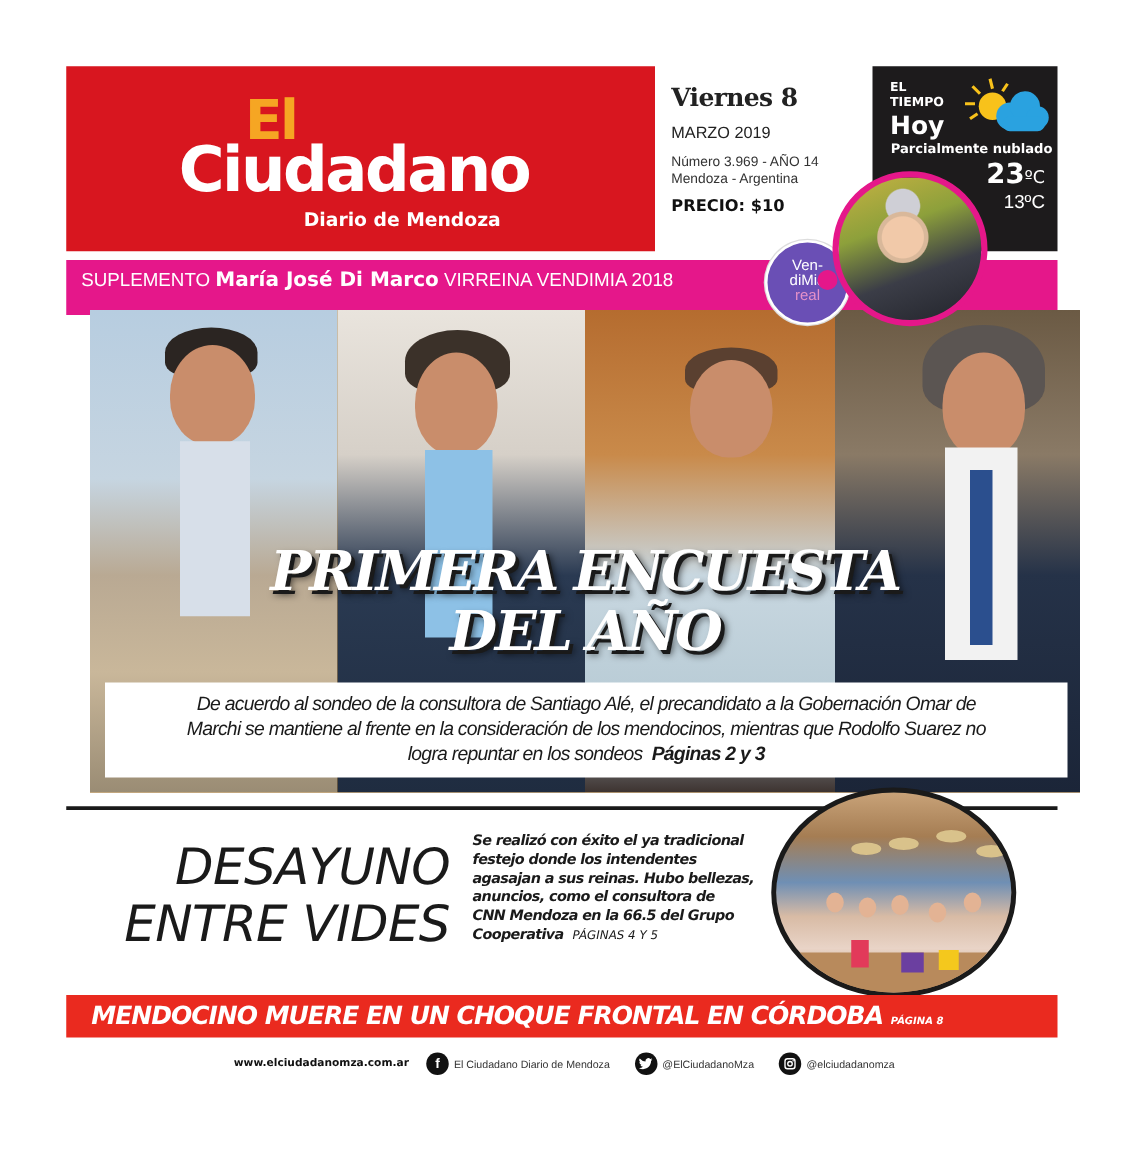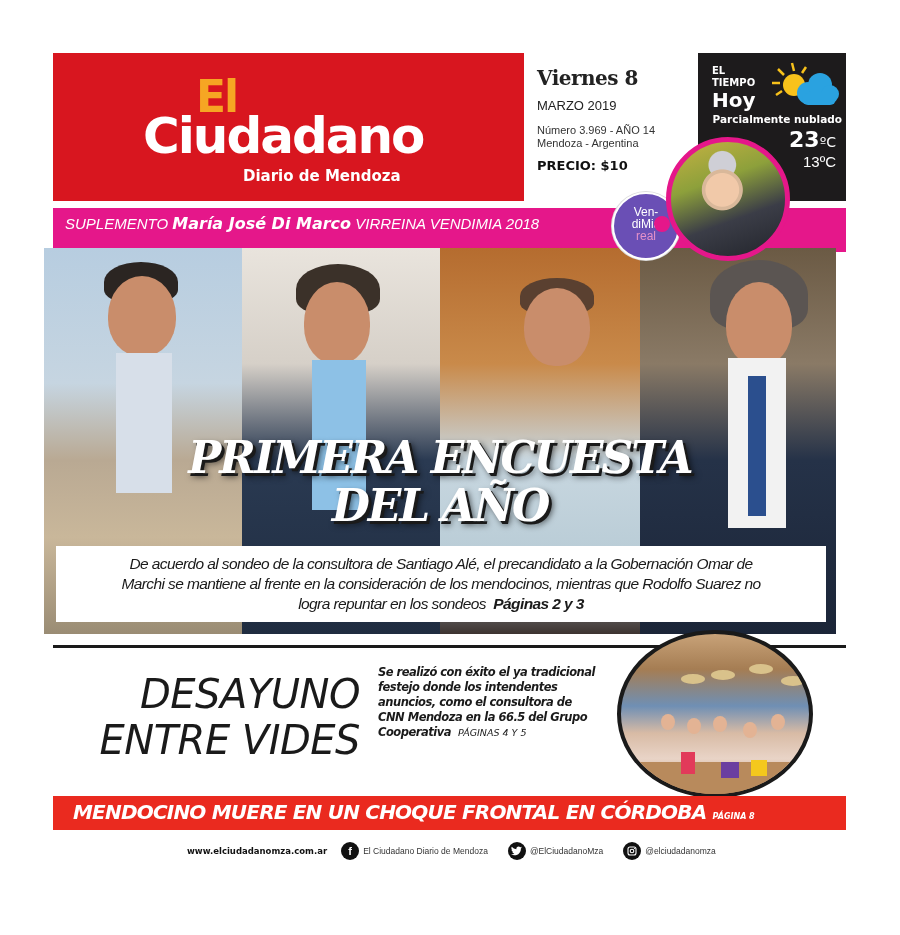--- a/index.html
+++ b/index.html
@@ -19,33 +19,33 @@
 
   .weather { position: absolute; left: 698px; top: 53px; width: 148px; height: 148px; background: #1d1b1c; color: #fff; }
   .w-el { position: absolute; left: 14px; top: 12px; font-family: "DejaVu Sans", sans-serif; font-weight: bold; font-size: 10px; line-height: 12px; }
   .w-hoy { position: absolute; left: 14px; top: 35px; font-family: "DejaVu Sans", sans-serif; font-weight: bold; font-size: 20px; }
   .w-icon { position: absolute; left: 72px; top: 8px; width: 70px; height: 50px; }
   .w-desc { position: absolute; left: 0; right: 4px; top: 60px; text-align: right; font-family: "DejaVu Sans", sans-serif; font-weight: bold; font-size: 10.5px; }
   .w-max { position: absolute; right: 10px; top: 74px; font-family: "DejaVu Sans", sans-serif; font-weight: bold; font-size: 22px; }
   .w-max small { font-size: 14px; font-weight: normal; }
   .w-min { position: absolute; right: 10px; top: 100px; font-size: 15px; }
 
-  .pinkbar { position: absolute; left: 53px; top: 208px; width: 793px; height: 44px; background: #e5178a; font-style: italic; }
+  .pinkbar { position: absolute; left: 53px; top: 208px; width: 793px; height: 44px; background: #e5178a; }
   .pink-text { position: absolute; left: 12px; top: 6px; color: #fff; font-size: 15px; white-space: nowrap; }
   .pink-text b { font-family: "DejaVu Sans", sans-serif; font-size: 16px; font-weight: bold; }
 
   .vendimia-badge { position: absolute; left: 612px; top: 192px; width: 68px; height: 68px; border-radius: 50%; background: #6a4fb5; border: 2px solid #fff; box-shadow: 0 0 0 1px #ddd; text-align: center; color: #fff; z-index: 5; }
   .vb-1 { font-size: 12px; margin-top: 12px; line-height: 12px; }
   .vb-2 { font-size: 12px; line-height: 12px; }
   .vb-3 { font-size: 12px; line-height: 12px; color: #e591c9; }
   .vb-flower { position: absolute; right: 8px; top: 22px; width: 16px; height: 16px; border-radius: 50%; background: #e5178a; }
 
   .queen-photo { position: absolute; left: 666px; top: 137px; width: 124px; height: 124px; border-radius: 50%; border: 5px solid #e5178a; background: radial-gradient(circle at 45% 42%, #f1c9a9 0 18%, #d9b89a 19% 22%, transparent 23%), radial-gradient(circle at 45% 20%, #cfcfd6 0 12%, transparent 13%), linear-gradient(160deg, #c7b242 0%, #8da03b 35%, #3b3d47 65%, #22242b 100%); z-index: 6; overflow: hidden; }
 
-  .hero { position: absolute; left: 44px; top: 248px; width: 792px; height: 386px; overflow: hidden; background: #a16207; }
+  .hero { position: absolute; left: 72px; top: 248px; width: 792px; height: 386px; overflow: hidden; background: #a16207; }
   .panel { position: absolute; top: 0; height: 386px; }
   .p1 { left: 0; width: 198px; background: linear-gradient(180deg, #b7cde0 0%, #c6d5e1 35%, #b9a993 55%, #c9b79a 75%, #9a8c74 100%); }
   .p2 { left: 198px; width: 198px; background: linear-gradient(180deg, #e9e4dd 0%, #d6d0c8 30%, #2a3a52 55%, #1f2c40 100%); }
   .p3 { left: 396px; width: 200px; background: linear-gradient(180deg, #b56c2f 0%, #c98a4a 30%, #c8d7e0 55%, #b9ccd6 80%, #3d3330 100%); }
   .p4 { left: 596px; width: 196px; background: linear-gradient(180deg, #6b5a44 0%, #8a7a66 30%, #253248 55%, #1b2538 100%); }
   .face { position: absolute; border-radius: 50% 50% 46% 46%; background: #c98d6b; }
   .hair { position: absolute; border-radius: 50% 50% 30% 30%; }
 
   .headline { position: absolute; left: 0; width: 792px; top: 186px; text-align: center; font-family: "DejaVu Serif", serif; font-weight: bold; font-style: italic; font-size: 44px; line-height: 48px; color: #ffffff; letter-spacing: -2px; text-shadow: 3px 3px 0 #1a1a1a, 4px 4px 6px rgba(0,0,0,0.6); }
 
@@ -171,20 +171,21 @@
 <div class="rule"></div>
 
 <div class="desayuno-title">
   <div>DESAYUNO</div>
   <div>ENTRE VIDES</div>
 </div>
 
 <div class="desayuno-text">
   <div>Se realizó con éxito el ya tradicional</div>
   <div>festejo donde los intendentes</div>
+  <div>agasajan a sus reinas. Hubo bellezas,</div>
   <div>anuncios, como el consultora de</div>
   <div>CNN Mendoza en la 66.5 del Grupo</div>
   <div><span style="font-weight:bold;font-size:11.5px;letter-spacing:-0.5px;">Cooperativa</span>&nbsp; <span>PÁGINAS 4 Y 5</span></div>
 </div>
 
 <div class="desayuno-photo">
   <div class="dp-hat" style="left:60px;top:40px;"></div>
   <div class="dp-hat" style="left:90px;top:36px;"></div>
   <div class="dp-hat" style="left:128px;top:30px;"></div>
   <div class="dp-hat" style="left:160px;top:42px;"></div>

